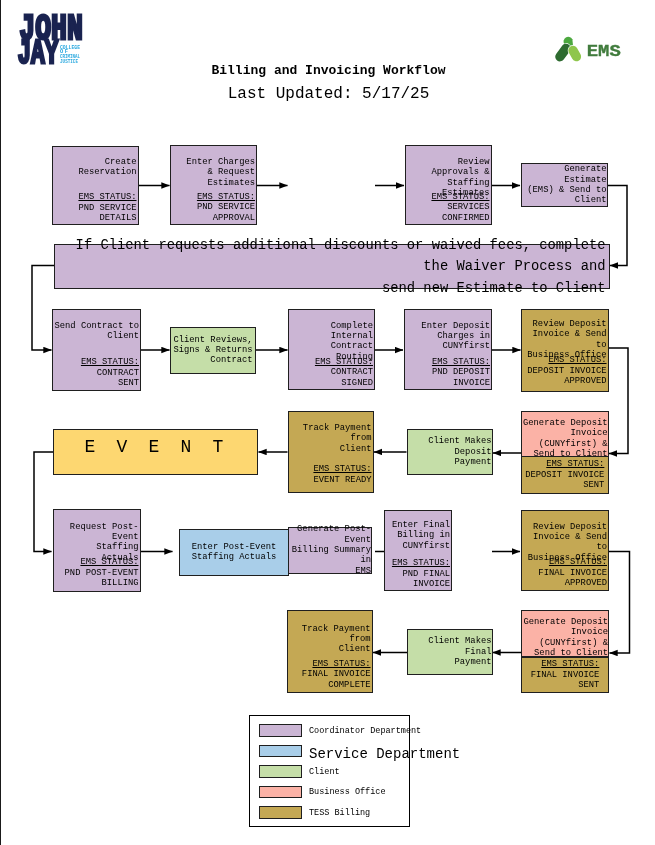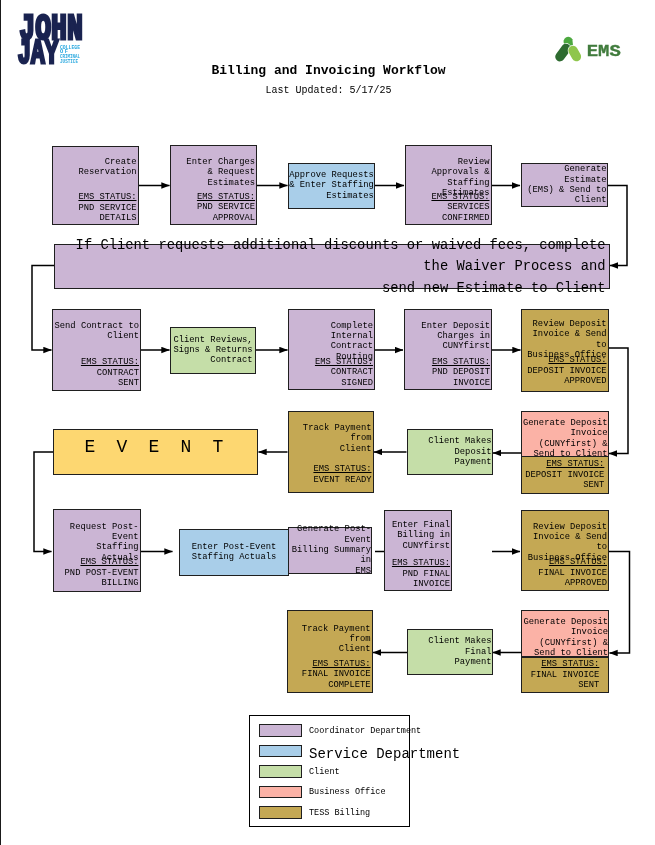--- a/index.html
+++ b/index.html
@@ -71,32 +71,29 @@
 <path d="M32.37,14.14 A4.75,4.75 0 1 0 24.23,19.06 L33.5,25.2 Z" fill="#4CA83F" stroke="none"></path>
 <line x1="19.9" y1="31.7" x2="26.1" y2="23.4" stroke="#fff" stroke-width="10.6"></line>
 <line x1="19.9" y1="31.7" x2="26.1" y2="23.4" stroke="#2E6B30" stroke-width="9.4"></line>
 <line x1="36.4" y1="31.6" x2="33" y2="25.4" stroke="#fff" stroke-width="10.6"></line>
 <line x1="36.4" y1="31.6" x2="33" y2="25.4" stroke="#8FC64C" stroke-width="9.4"></line>
 </g>
 <text x="46.8" y="31.3" font-size="17.3" font-weight="bold" fill="#417C3D" stroke="#417C3D" stroke-width="0.35" textLength="34" lengthAdjust="spacingAndGlyphs">EMS</text>
 </svg>
 
 <div style="position:absolute;left:1px;width:655px;top:63px;text-align:center;font-size:13px;font-weight:bold">Billing and Invoicing Workflow</div>
-<div style="position:absolute;left:1px;width:655px;top:85px;text-align:center;font-size:10px">Last Updated: 5/17/25</div>
+<div style="position:absolute;left:1px;width:655px;top:85px;text-align:center;font-size:16px">Last Updated: 5/17/25</div>
 
 <div class="bx purple" style="left:51.5px;top:145.5px;width:87px;height:79.5px">
  <div class="t" style="top:10.5px">Create<br>Reservation</div>
  <div class="s" style="bottom:0.5px"><u>EMS STATUS:</u><br>PND SERVICE<br>DETAILS</div>
 </div>
 <div class="bx purple" style="left:170px;top:145px;width:87px;height:80px">
  <div class="t" style="top:11px">Enter Charges<br>&amp; Request Estimates</div>
  <div class="s" style="bottom:1px"><u>EMS STATUS:</u><br>PND SERVICE<br>APPROVAL</div>
-</div>
-<div class="bx blue ctr" style="left:288px;top:162.5px;width:87px;height:46px">
- <div>Approve Requests<br>&amp; Enter Staffing<br>Estimates</div>
 </div>
 <div class="bx purple" style="left:404.5px;top:145px;width:87px;height:80px">
  <div class="t" style="top:11px">Review Approvals &amp;<br>Staffing Estimates</div>
  <div class="s" style="bottom:1px"><u>EMS STATUS:</u><br>SERVICES<br>CONFIRMED</div>
 </div>
 <div class="bx purple ctr" style="left:520.5px;top:163px;width:87px;height:44px">
  <div>Generate Estimate<br>(EMS) &amp; Send to<br>Client</div>
 </div>
 
 <div class="bx purple ctr" style="left:54px;top:244px;width:555.5px;height:44.5px;font-size:13.8px;line-height:21.6px;padding-top:2px;padding-right:3px">

